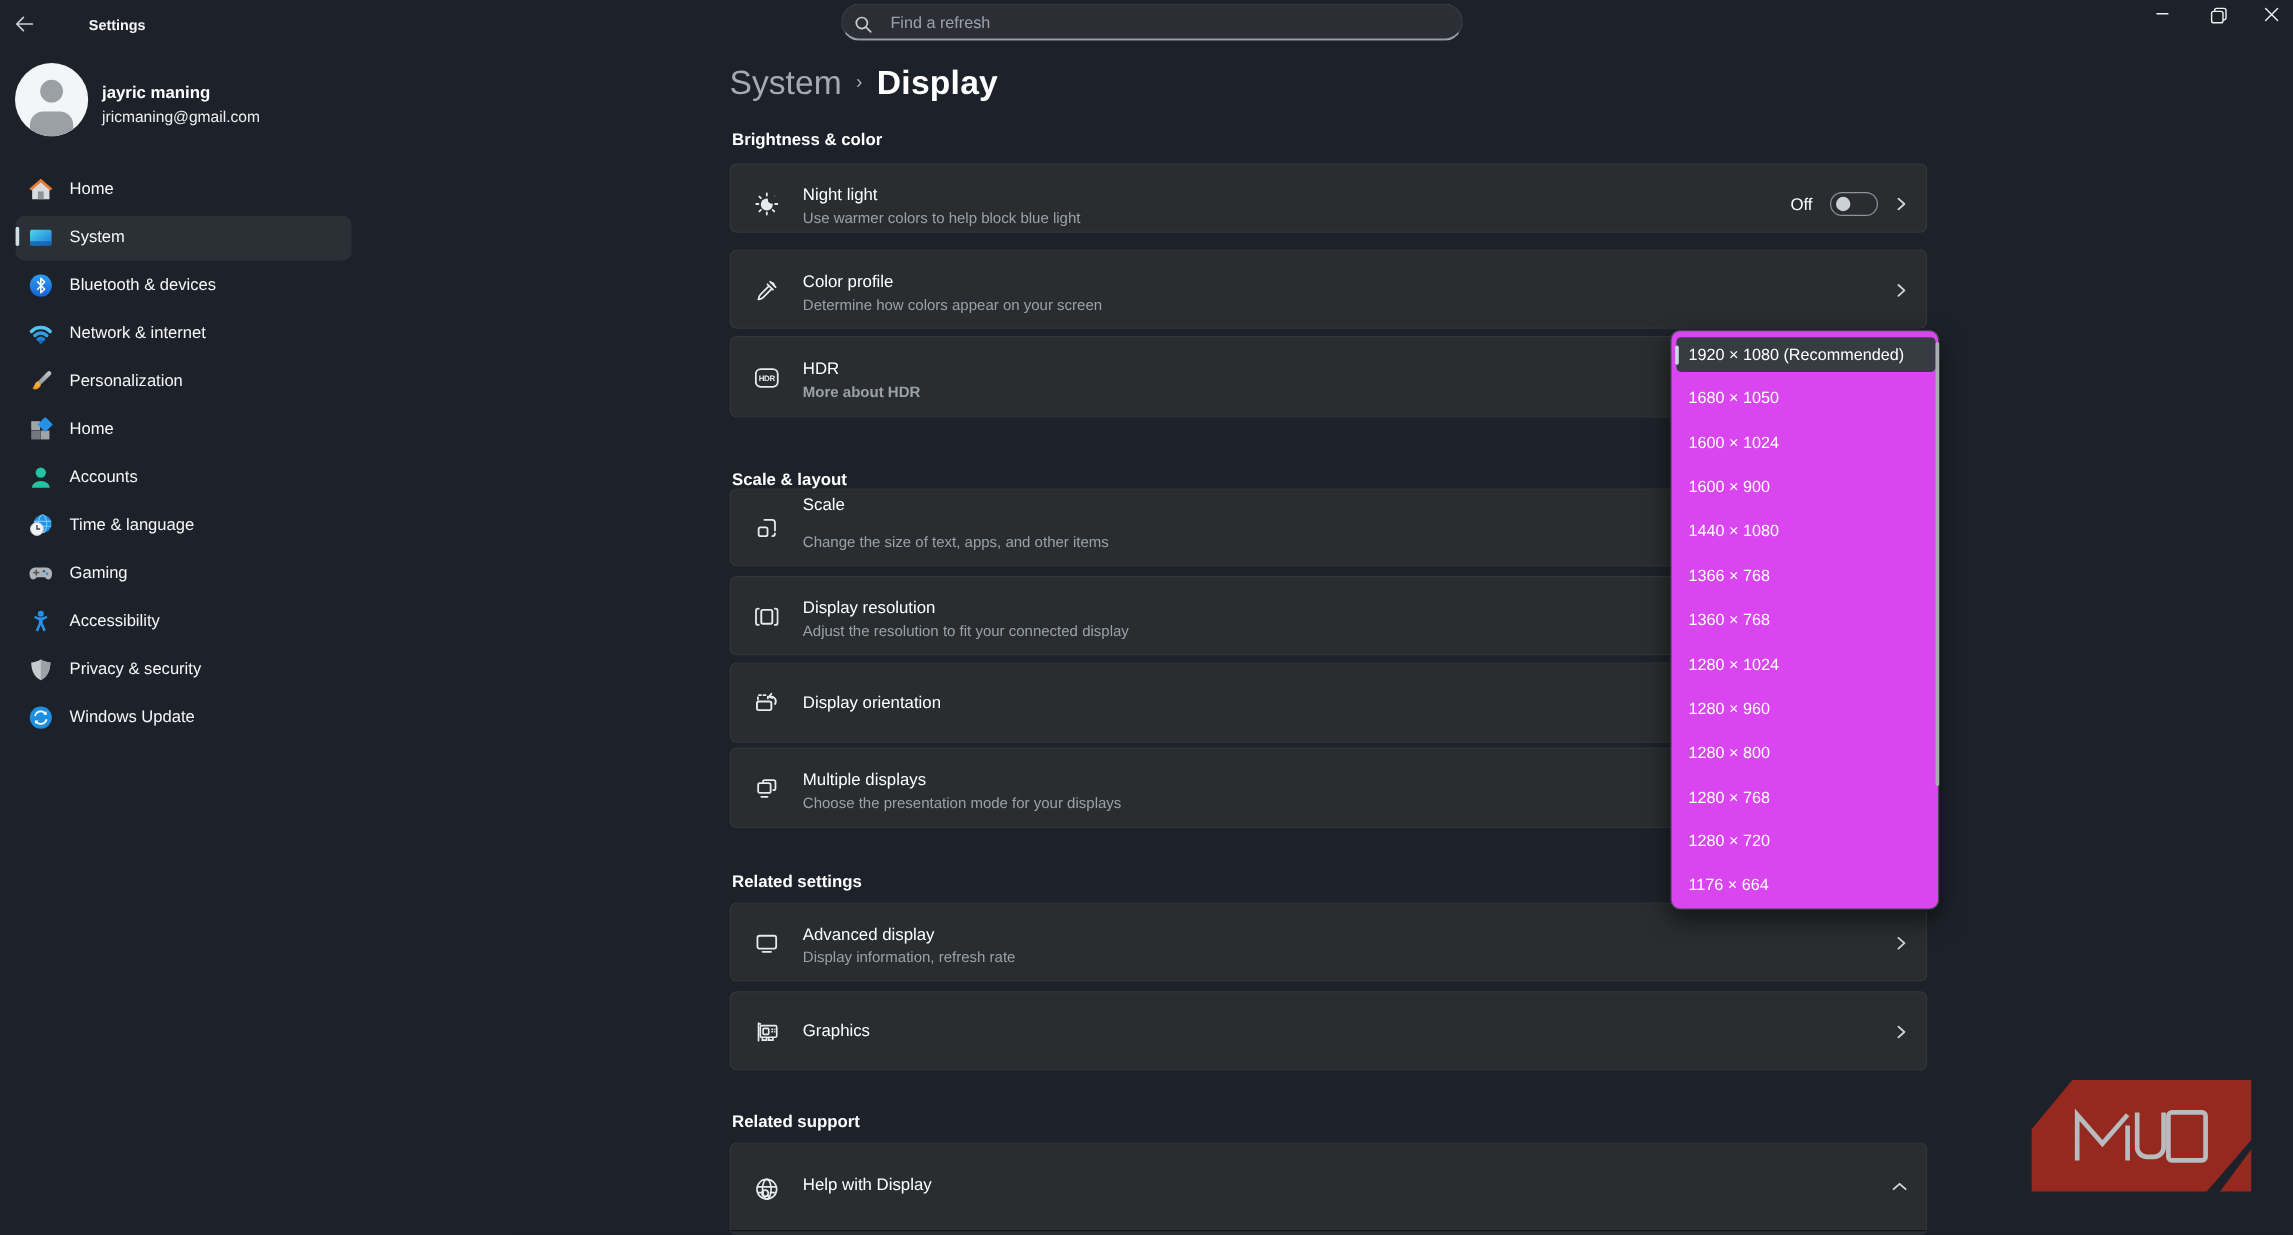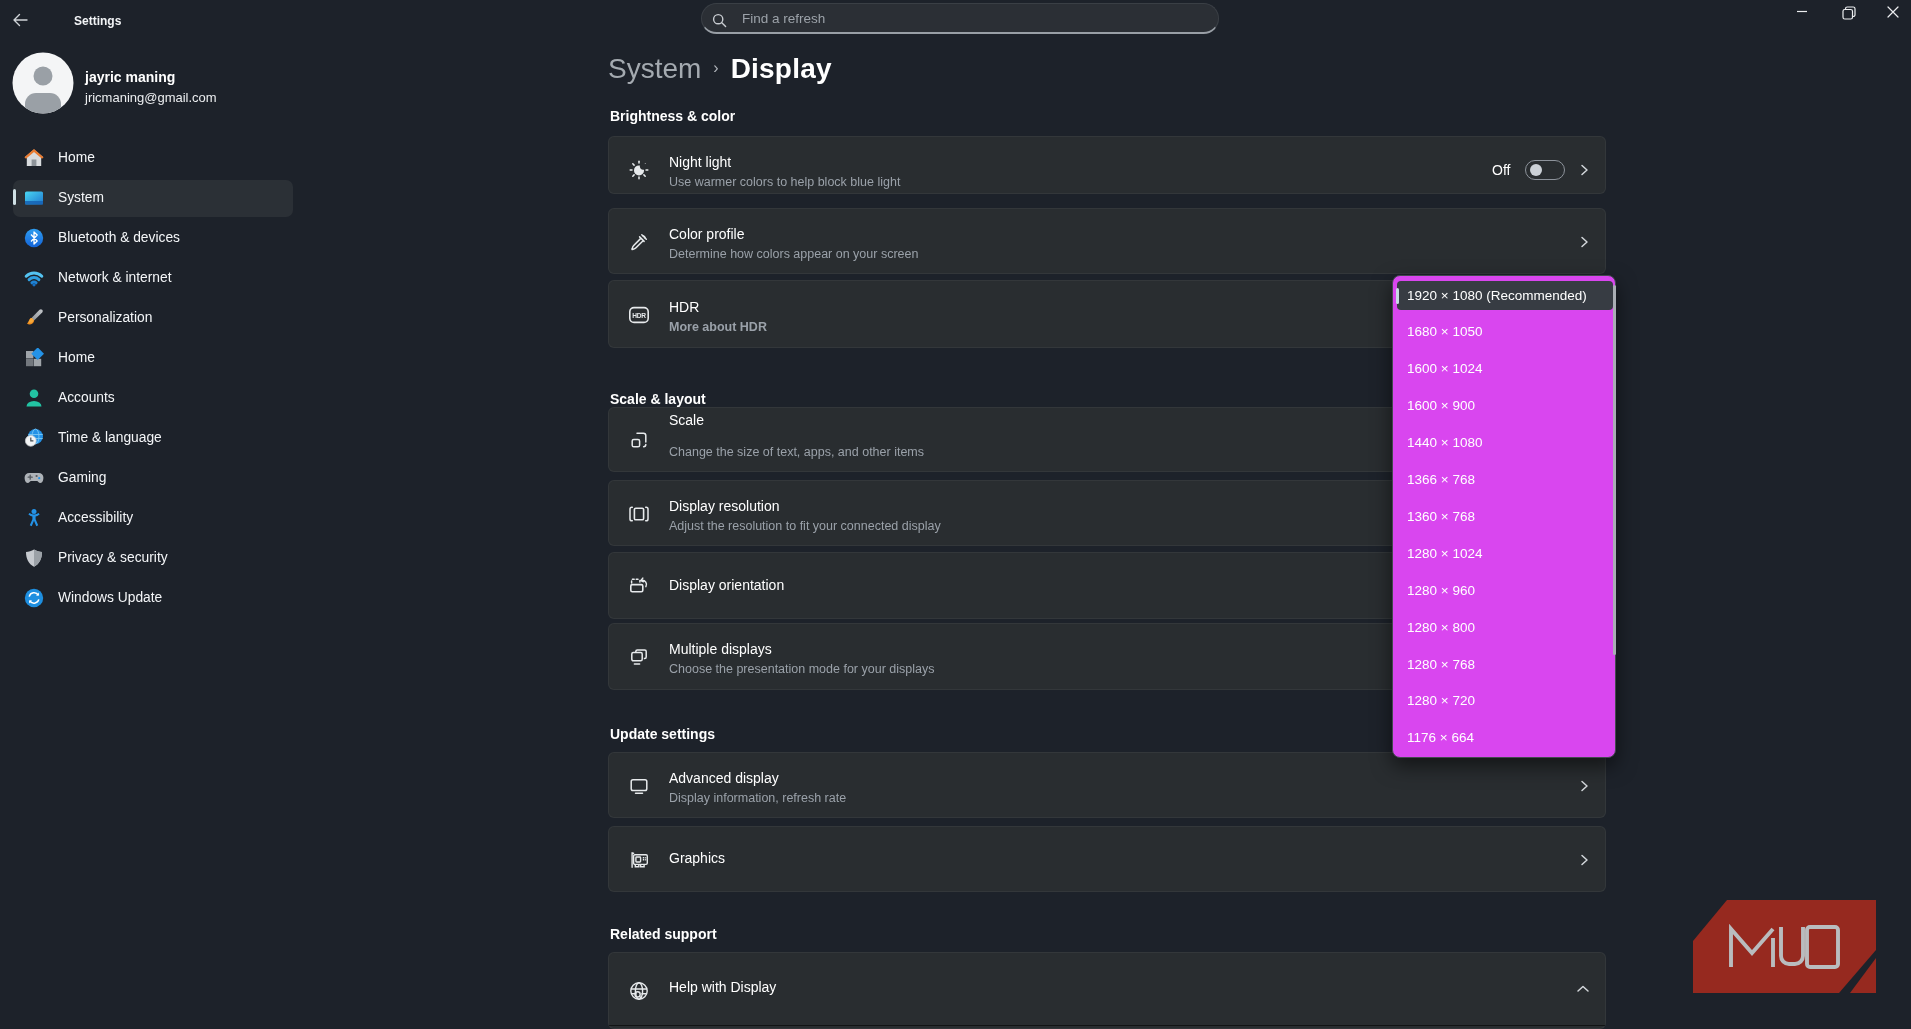--- a/index.html
+++ b/index.html
@@ -227,21 +227,21 @@
       </g>
       <path d="M14.9 4.6 v3 h-3 Z" fill="#fff"></path>
       <path d="M5.1 15.4 v-3 h3 Z" fill="#fff"></path>
     </svg>
     <div class="nlabel">Windows Update</div>
   </div>
 
 <div id="crumb" class="abs"><span class="c1">System</span><span class="sep">›</span><span class="c2">Display</span></div>
 <div class="abs sechead" style="top:108px;">Brightness &amp; color</div>
 <div class="abs sechead" style="top:381px;margin-top:10px;">Scale &amp; layout</div>
-<div class="abs sechead" style="top:726px;">Update settings</div>
+<div class="abs sechead" style="top:726px;">Related settings</div>
 <div class="abs sechead" style="top:926px;">Related support</div>
 <div class="abs card" style="top:136px; height:58px;padding-left:20px;">
     <svg class="cicon" style="top:23px;" viewBox="0 0 20 20">
       <g stroke="#e7eaec" stroke-width="1.5" stroke-linecap="round">
         <path d="M10 1.2 v1.8"></path>
         <path d="M10 17 v1.8"></path>
         <path d="M1.2 10 h1.8"></path>
         <path d="M17 10 h1.8"></path>
         <path d="M3.8 3.8 l1.3 1.3"></path>
         <path d="M14.9 14.9 l1.3 1.3"></path>

